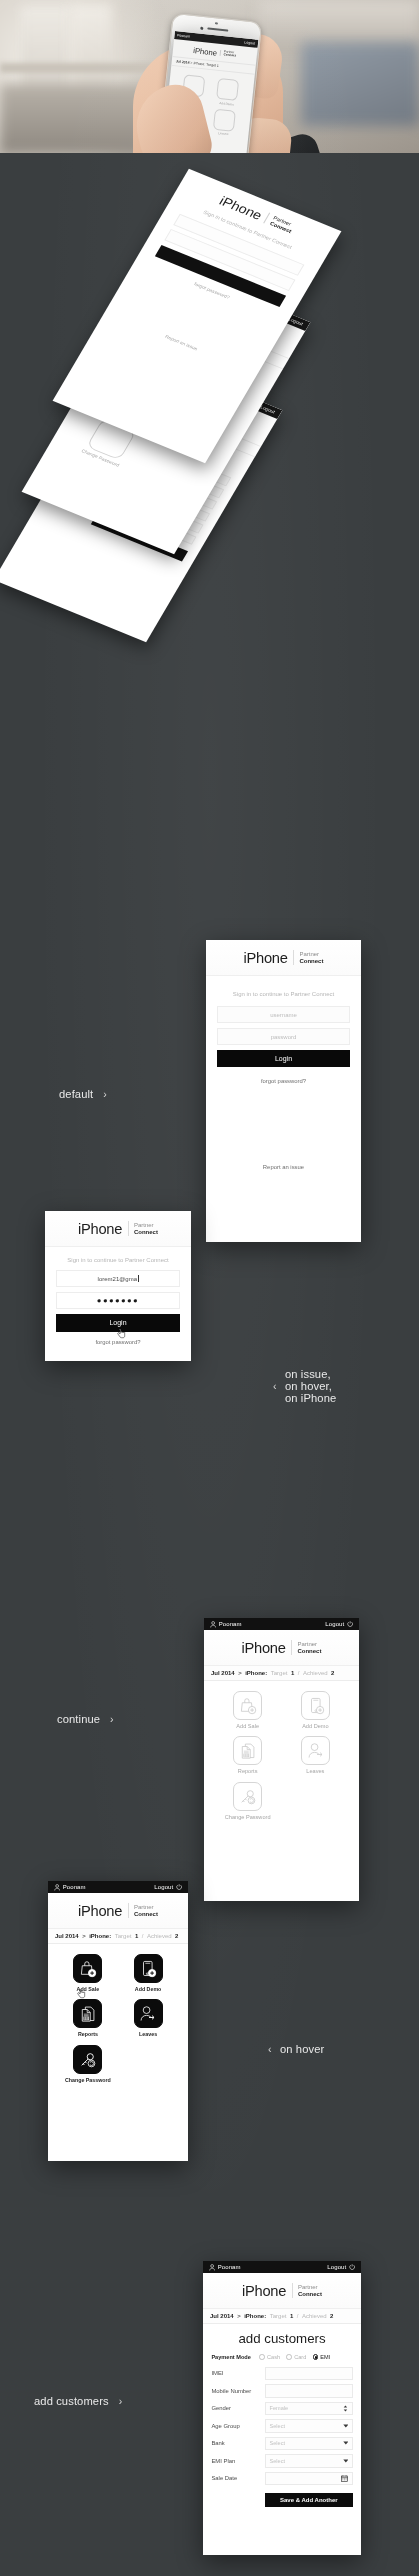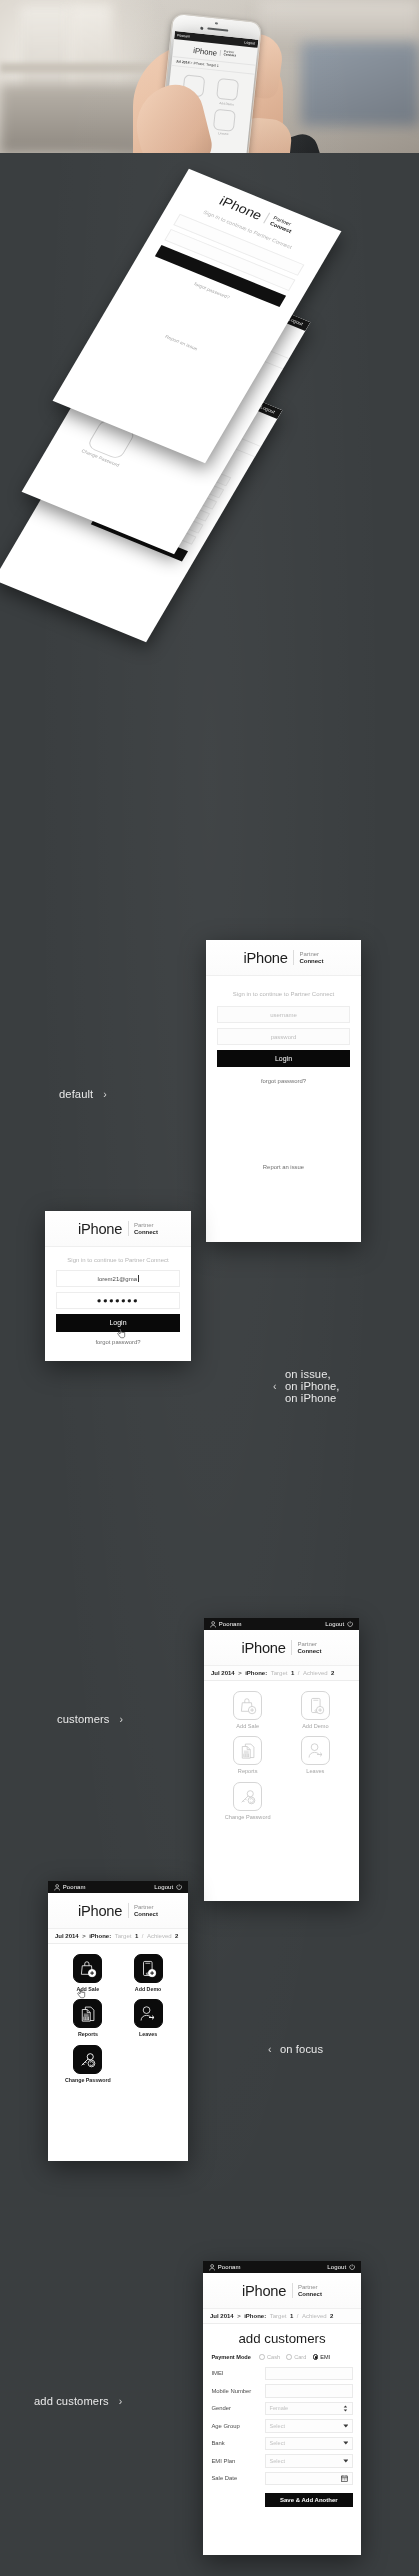--- a/index.html
+++ b/index.html
@@ -550,27 +550,27 @@
       <path d="M8 2 v11 l-2.5-2.5a2 2 0 0 0-3 2.8L8 21c1 1.4 2.4 2.2 4.2 2.2h3.6c3 0 4.7-2 4.7-4.8V9.5a1.8 1.8 0 0 0-3.6 0 1.8 1.8 0 0 0-3.6 0V8.6a1.8 1.8 0 0 0-3.6 0V2a1.8 1.8 0 0 0-3.7 0z" fill="#fff" stroke="#151515" stroke-width="1.4"></path>
     </svg>
     <div class="forgot" style="padding:7.7px 0 4.2px">forgot password?</div>
 
   </div>
 
   <div class="caption caption-left-chev" style="left:273px; top:1368px;">
     <span class="chev">‹</span>
     <span class="multiline">
       <span>on issue,</span><br>
-      <span>on iPhone,</span><br>
+      <span>on hover,</span><br>
       <span>on iPhone</span>
     </span>
   </div>
 
   <div class="caption" style="left:57px; top:1713px;">
-    <span>customers</span>
+    <span>continue</span>
     <span class="chev">›</span>
   </div>
 
   <div class="screen" style="left:204px; top:1618px; width:155px; height:283px;">
     <div class="statusbar">
       <span class="sb-left">
         <svg width="6.3" height="7" viewBox="0 0 12 13">
           <circle cx="6" cy="3.6" r="2.7" fill="none" stroke="#fff" stroke-width="1.1"></circle>
           <path d="M1.3 12.2c0-2.6 2.1-4.3 4.7-4.3s4.7 1.7 4.7 4.3" fill="none" stroke="#fff" stroke-width="1.1"></path>
         </svg>
@@ -757,21 +757,21 @@
         <div class="tile-lbl dark">Change Password</div>
       </div>
       <svg class="cursor-ico" style="left:29px; top:45px;" viewBox="0 0 24 26">
         <path d="M8 2 v11 l-2.5-2.5a2 2 0 0 0-3 2.8L8 21c1 1.4 2.4 2.2 4.2 2.2h3.6c3 0 4.7-2 4.7-4.8V9.5a1.8 1.8 0 0 0-3.6 0 1.8 1.8 0 0 0-3.6 0V8.6a1.8 1.8 0 0 0-3.6 0V2a1.8 1.8 0 0 0-3.7 0z" fill="#fff" stroke="#151515" stroke-width="1.4"></path>
       </svg>
     </div>
   </div>
 
   <div class="caption caption-left-chev" style="left:268px; top:2043px;">
     <span class="chev">‹</span>
-    <span>on focus</span>
+    <span>on hover</span>
   </div>
 
   <div class="caption" style="left:34px; top:2395px;">
     <span>add customers</span>
     <span class="chev">›</span>
   </div>
 
   <div class="screen" style="left:203px; top:2261px; width:158px; height:294px;">
     <div class="statusbar">
       <span class="sb-left">

